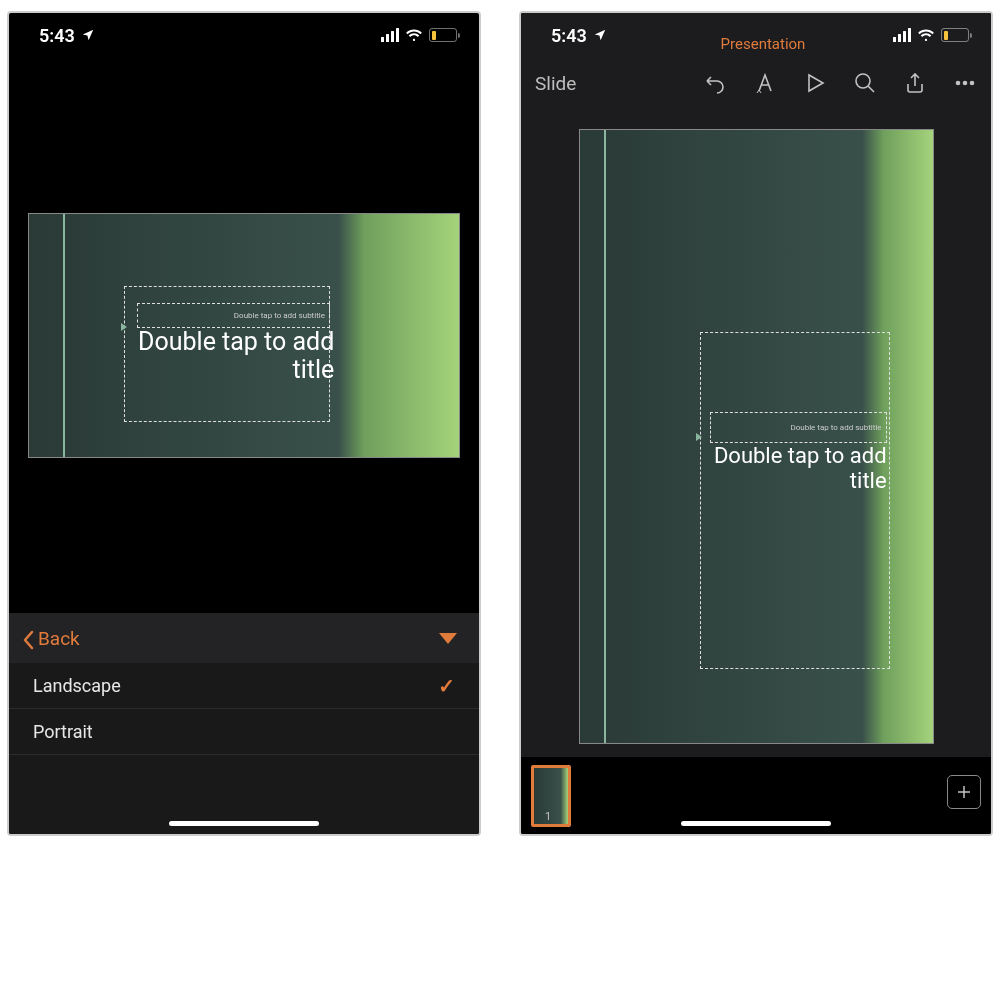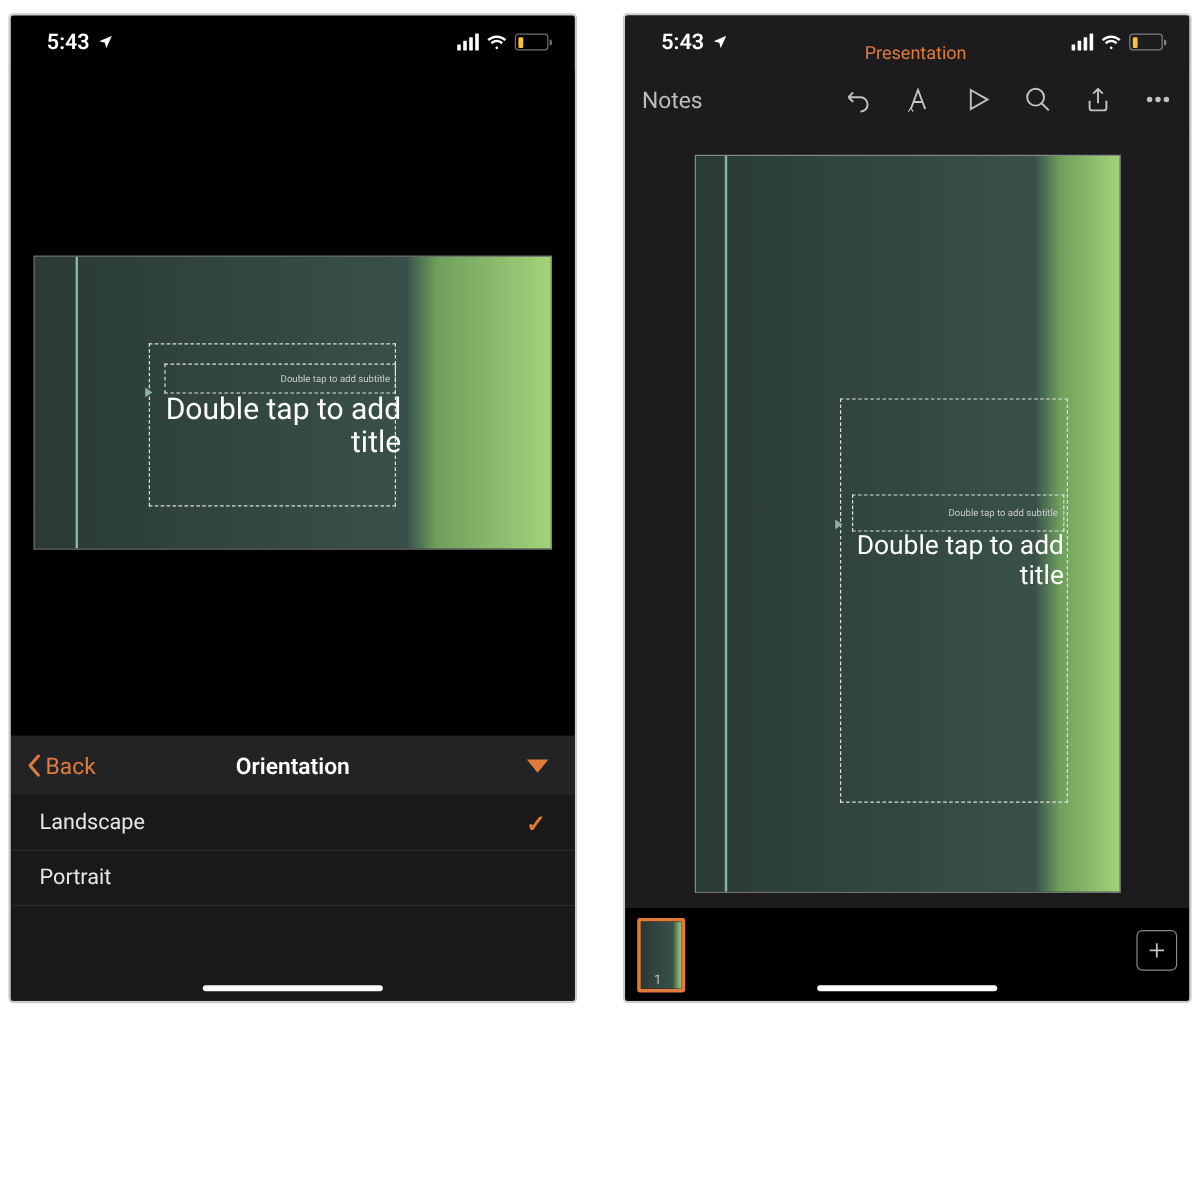--- a/index.html
+++ b/index.html
@@ -96,21 +96,21 @@
 
   
   .menu-header {
     height: 50px;
     background: #232325;
     display:flex; align-items:center;
     color:#fff; font-size:19px;
     position:relative;
   }
   .back-btn {
-    color:#e07b3c; display:flex; align-items:center; gap:3px;
+    color:#e07b3c; display:flex; align-items:flex-end; gap:3px;
     padding-left:12px; font-size:19px;
   }
   .menu-title {
     position:absolute; left:0; right:0; text-align:center; font-weight:600;
     pointer-events:none;
   }
   .collapse-tri {
     position:absolute; right:22px;
     width:0;height:0;
     border-left:9px solid transparent;
@@ -247,21 +247,20 @@
     </div>
   </div>
 
   <div class="menu-header">
     <div class="back-btn">
       <svg width="14" height="20" viewBox="0 0 12 20">
           <path d="M10 2 L3 10 L10 18" stroke="#e07b3c" stroke-width="2.5" fill="none" stroke-linecap="round" stroke-linejoin="round"></path>
         </svg>
       <span>Back</span>
     </div>
-    <div class="menu-title">Orientation</div>
     <div class="collapse-tri"></div>
   </div>
   <div class="menu-list">
     <div class="menu-item">
       <span>Landscape</span>
       <span class="check-mark">✓</span>
     </div>
     <div class="menu-item">
       <span>Portrait</span>
     </div>
@@ -291,21 +290,21 @@
             <path d="M12 20c.8 0 1.5-.7 1.5-1.5S12.8 17 12 17s-1.5.7-1.5 1.5S11.2 20 12 20zM5 12.5c3.9-3.9 10.1-3.9 14 0l-2 2c-2.8-2.8-7.2-2.8-10 0zM1.5 9C7.3 3.2 16.7 3.2 22.5 9l-2 2C15.8 6.3 8.2 6.3 3.5 11z"></path>
           </svg>
         <div class="battery">
           <div class="fill" style="width:18%; background:#f7c23c"></div>
         </div>
       </div>
     </div>
 
     <div class="doc-bar">
       <div class="doc-name">Presentation</div>
-      <div class="done-btn">Notes</div>
+      <div class="done-btn">Slide</div>
       <div class="tool-icons">
         <svg viewBox="0 0 24 24">
             <path d="M4 10h10a6 6 0 0 1 0 12M4 10l4-4M4 10l4 4"></path>
           </svg>
         <svg viewBox="0 0 24 24">
             <path d="M6 20 L12 4 L18 20 M8.5 14 H15.5"></path>
             <path d="M4 22 L6 19 L8 22" stroke-width="1"></path>
           </svg>
         <svg viewBox="0 0 24 24">
             <path d="M6 4 L20 12 L6 20 Z"></path>

